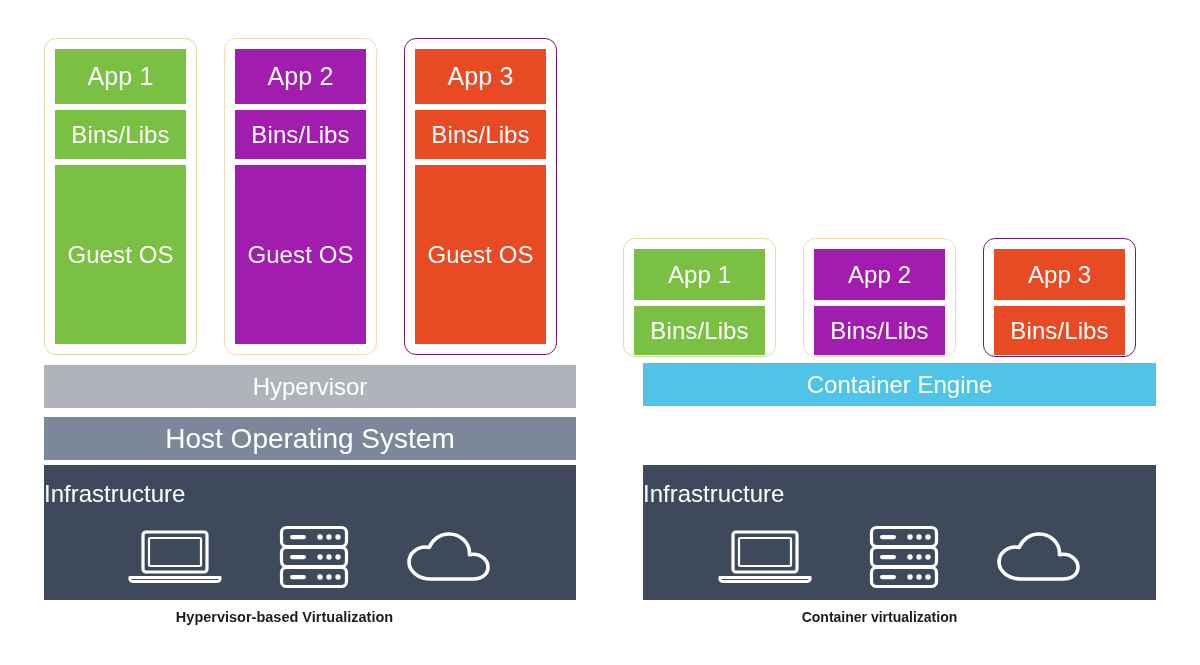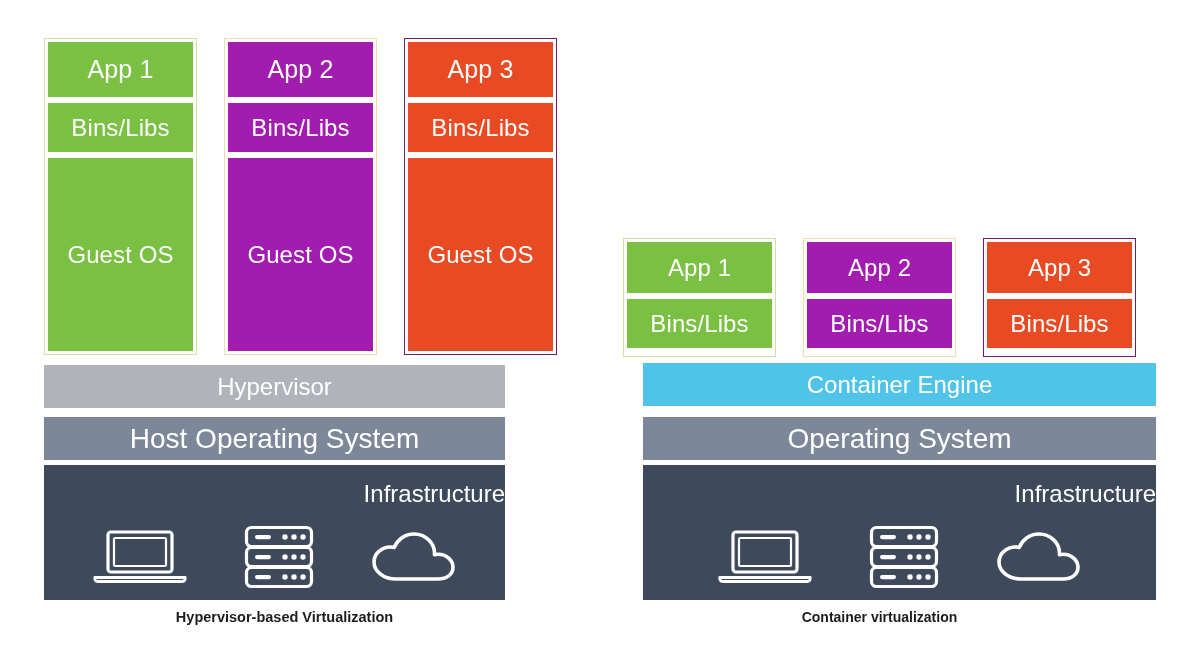--- a/index.html
+++ b/index.html
@@ -28,22 +28,23 @@
     display: flex;
     justify-content: space-between;
   }
   .stack-row-left  { left: 44px;  top: 38px;  width: 513px; }
   .stack-row-right { left: 623px; top: 238px; width: 513px; }
 
   .vm {
     box-sizing: border-box;
     display: flex;
     flex-direction: column;
-    padding: 3px;
+    padding: 10px;
     background: #ffffff;
+    border-radius: 12px;
   }
   .stack-row-left  .vm { width: 153px; height: 317px; }
   .stack-row-right .vm { width: 153px; height: 119px; }
 
   .vm-green  { border: 1px solid #cbe5a0; }
   .vm-orange { border: 1px solid #fbd9ae; }
   .vm-red    { border: 1px solid #701a75; }
 
   .cell {
     box-sizing: border-box;
@@ -71,34 +72,34 @@
   
   .bar {
     position: absolute;
     box-sizing: border-box;
     display: flex;
     align-items: center;
     justify-content: center;
     color: #ffffff;
     line-height: 1;
   }
-  .bar-left  { left: 44px;  width: 461px; }
+  .bar-left  { left: 44px;  width: 532px; }
   .bar-right { left: 623px; width: 513px; margin-left: 20px; }
 
   .bar-hypervisor       { top: 365px; height: 43px; background: #b0b4ba; font-size: 24px; }
   .bar-engine           { top: 363px; height: 43px; background: #4fc3e8; font-size: 24px; }
   .bar-host-os          { top: 417px; height: 43px; background: #7c8899; font-size: 28px; }
   .bar-infrastructure   { top: 465px; height: 135px; background: #3e4a5c; }
 
   .infra-label {
     position: absolute;
     top: 17px;
     left: 0;
     right: 0;
-    text-align: right;
+    text-align: left;
     color: #ffffff;
     font-size: 24px;
     line-height: 1;
   }
 
   .infra-icons {
     position: absolute;
     top: 60px;
     left: 0;
     right: 0;
@@ -219,23 +220,20 @@
       <div class="cell cell-red cell-app">App 3</div>
       <div class="cell cell-red cell-bins">Bins/Libs</div>
     </div>
 
   </div>
 
   <div class="bar bar-right bar-engine">
     <span>Container Engine</span>
   </div>
 
-  <div class="bar bar-right bar-host-os">
-    <span>Operating System</span>
-  </div>
 
   <div class="bar bar-right bar-infrastructure">
     <div class="infra-label">Infrastructure</div>
     <div class="infra-icons">
 
       <span class="infra-icon">
         <svg width="96" height="58" viewBox="0 0 96 58" fill="none">
           <rect x="16" y="4" width="64" height="40" rx="3" stroke="#ffffff" stroke-width="3.2" fill="none"></rect>
           <rect x="22" y="10" width="52" height="28" rx="1" stroke="#ffffff" stroke-width="2.2" fill="none"></rect>
           <path d="M3 49.5 H93 a3 3 0 0 1 -3 4 H6 a3 3 0 0 1 -3 -4 Z" stroke="#ffffff" stroke-width="3" fill="none"></path>

